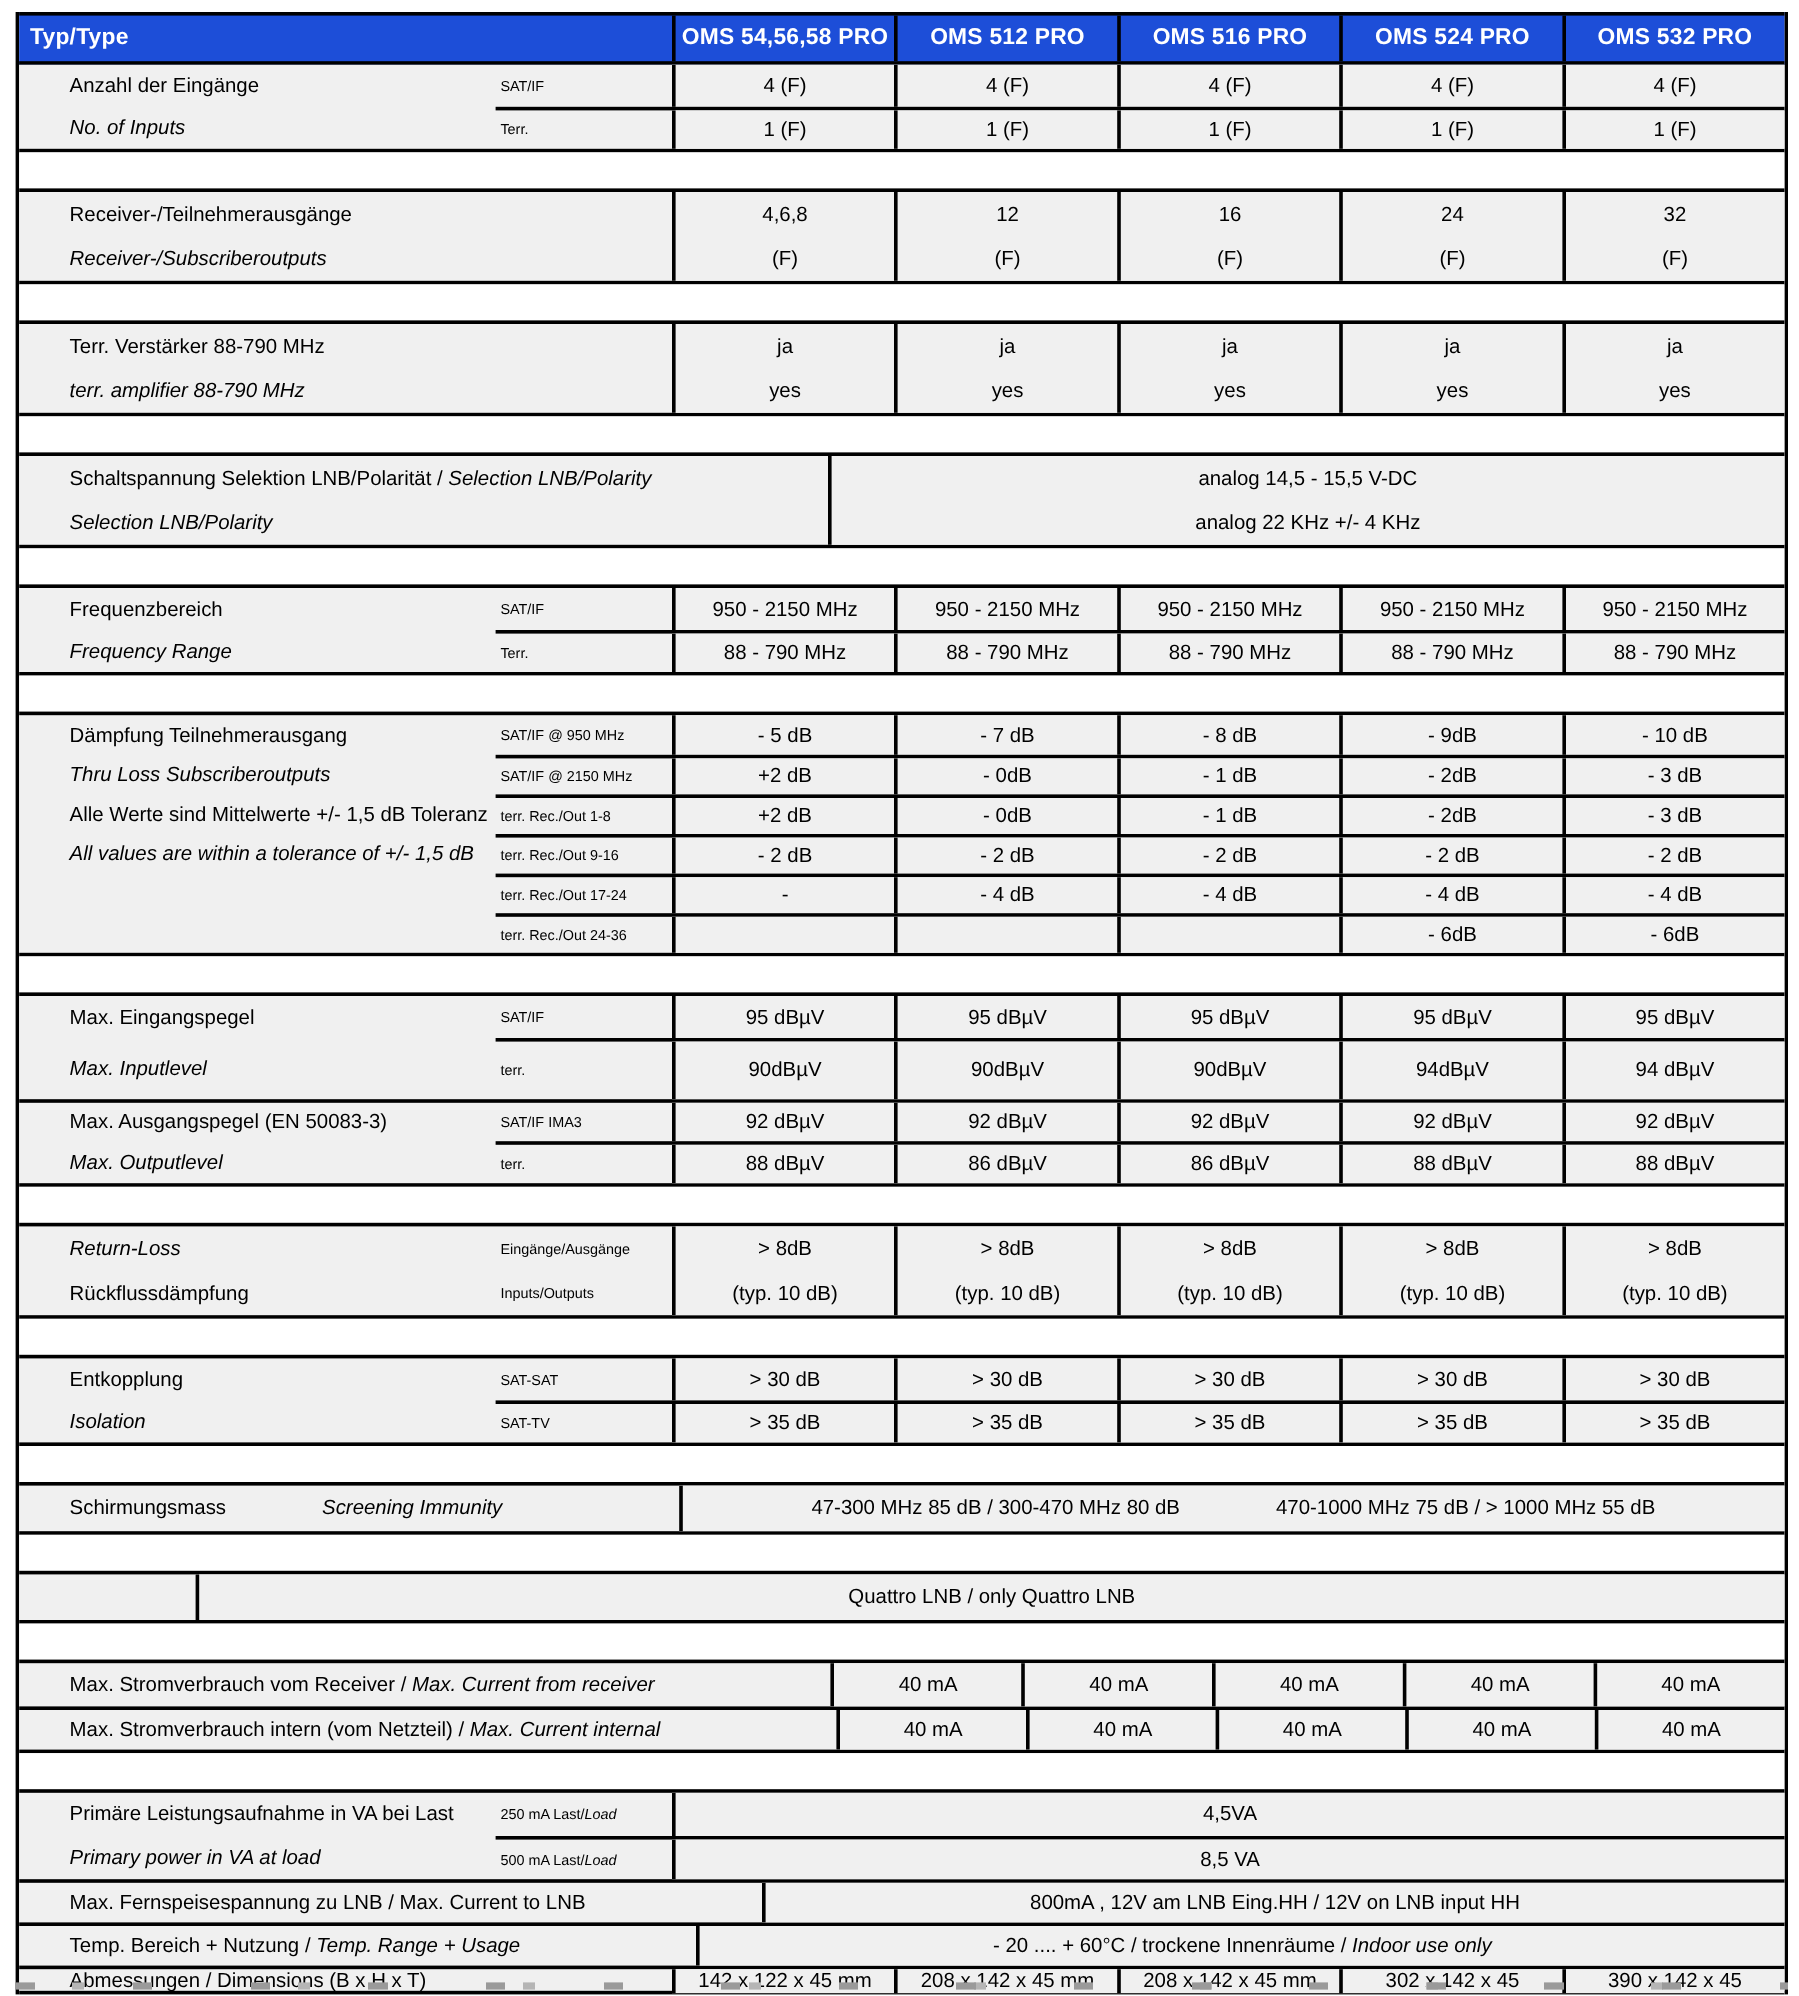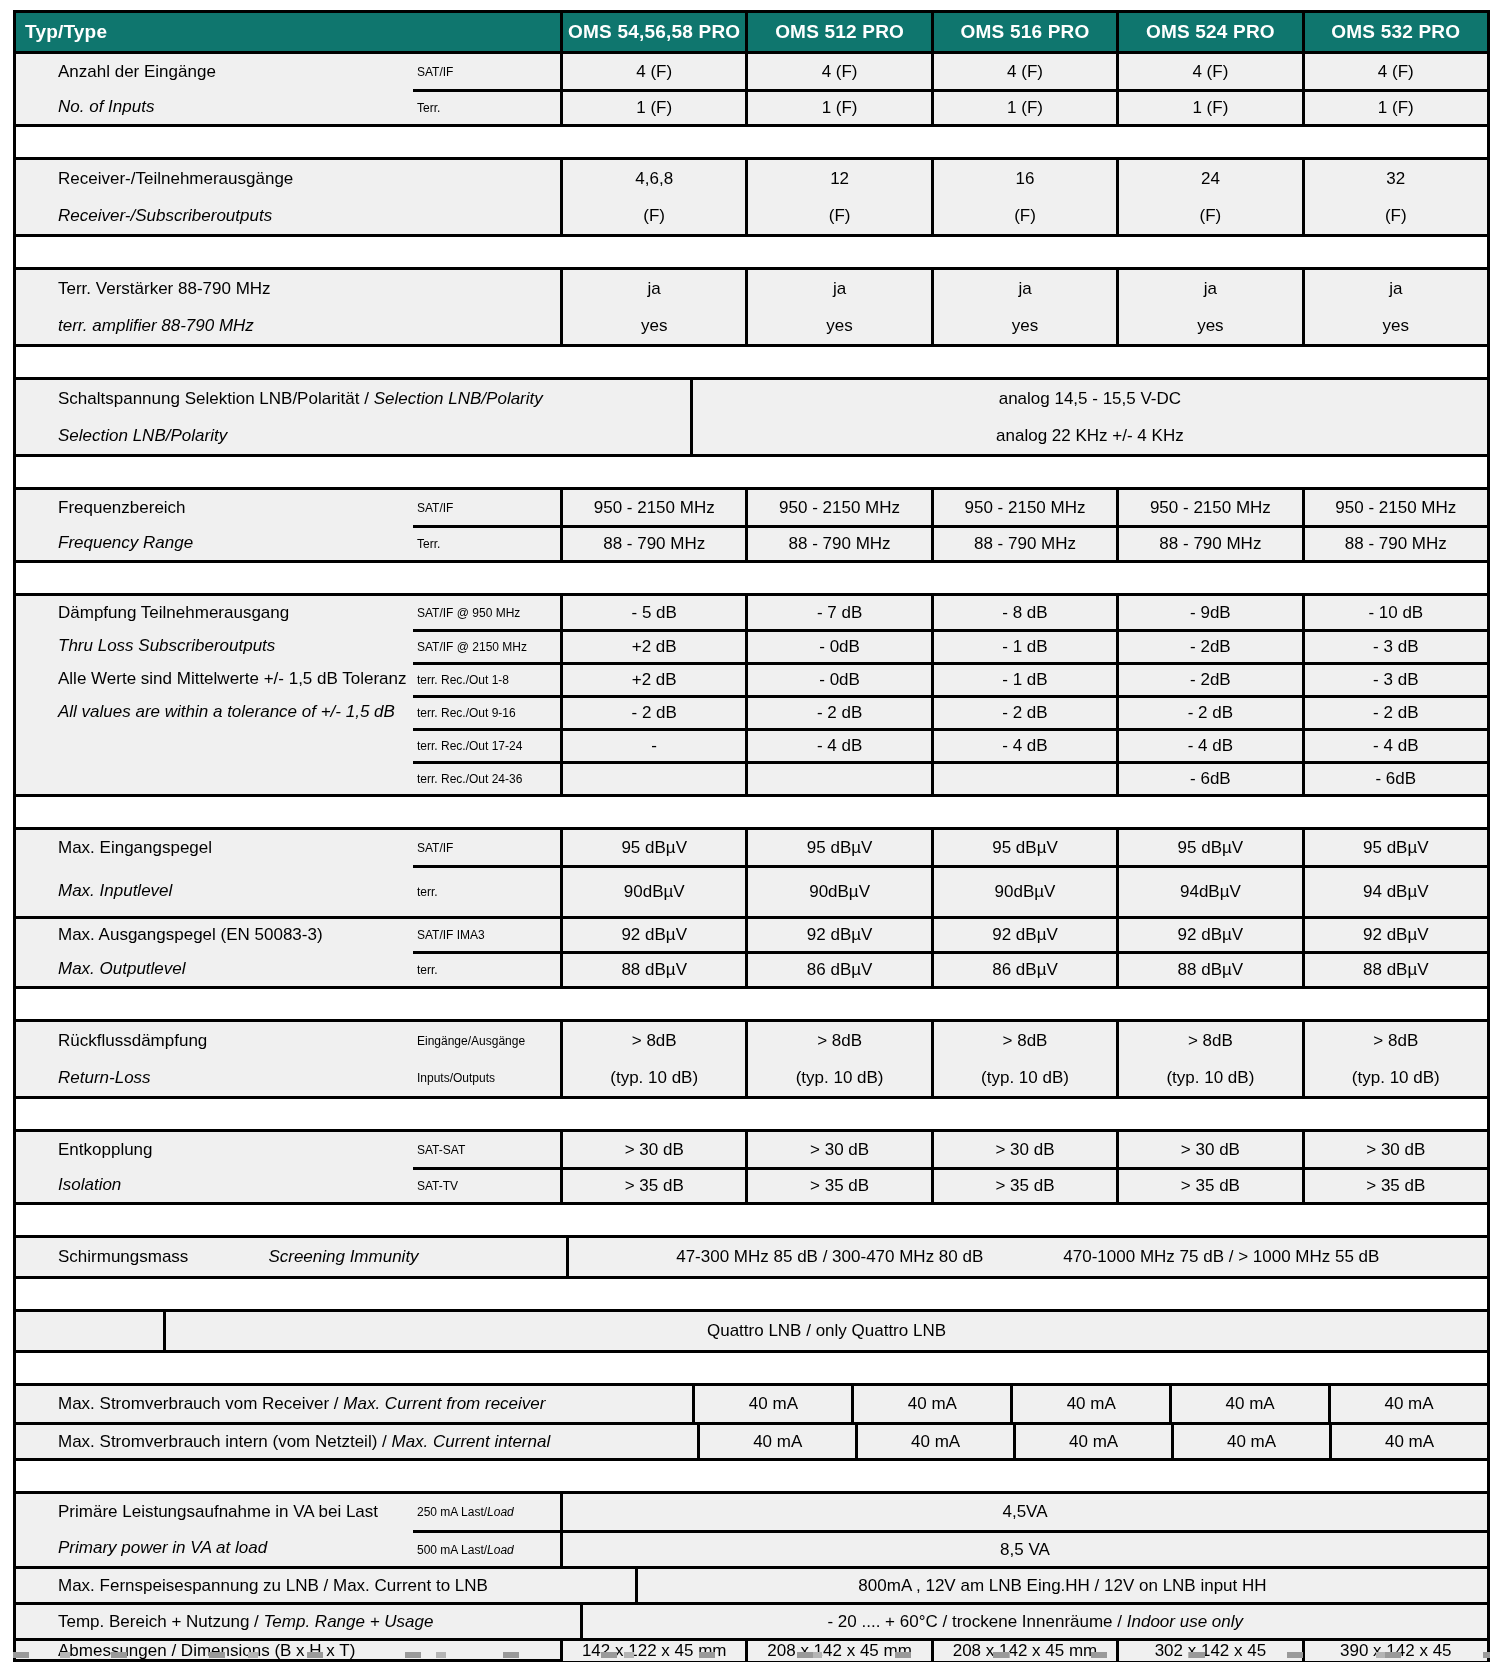--- a/index.html
+++ b/index.html
@@ -28,21 +28,21 @@
   .gap{margin-left:80px;}
   .seg{white-space:pre;}
   .cut{position:absolute;left:13px;top:1652px;width:1477px;height:6px;
        background:repeating-linear-gradient(90deg,#9a9a9a 0 16px,transparent 16px 98px),
                   repeating-linear-gradient(90deg,transparent 0 47px,#b5b5b5 47px 57px,transparent 57px 188px);}
 </style>
 </head>
 <body>
 
 <div class="wrap">
-  <div class="hdr" style="background: #0f766e; color: rgb(255, 255, 255);">
+  <div class="hdr" style="background: #1d4ed8; color: rgb(255, 255, 255);">
     <div class="hcell corner">Typ/Type</div>
     <div class="hcell">OMS 54,56,58 PRO</div>
     <div class="hcell">OMS 512 PRO</div>
     <div class="hcell">OMS 516 PRO</div>
     <div class="hcell">OMS 524 PRO</div>
     <div class="hcell">OMS 532 PRO</div>
   </div>
   <div id="tbody">
       <div class="sec">
         <div class="row" style="height: 35px;">
@@ -760,24 +760,24 @@
               </div>
             </div>
           </div>
         </div>
       </div>
       <div class="spacer" style="height: 30px;"></div>
       <div class="sec bt">
         <div class="row" style="height: 74px;">
           <div class="labelbox">
             <div class="line">
+              <span class="seg it">Return-Loss</span>
+            </div>
+            <div class="line">
               <span class="seg">Rückflussdämpfung</span>
-            </div>
-            <div class="line">
-              <span class="seg it">Return-Loss</span>
             </div>
           </div>
           <div class="rest">
             <div class="subbox">
               <div class="line">
                 <span class="seg">Eingänge/Ausgänge</span>
               </div>
               <div class="line">
                 <span class="seg">Inputs/Outputs</span>
               </div>

